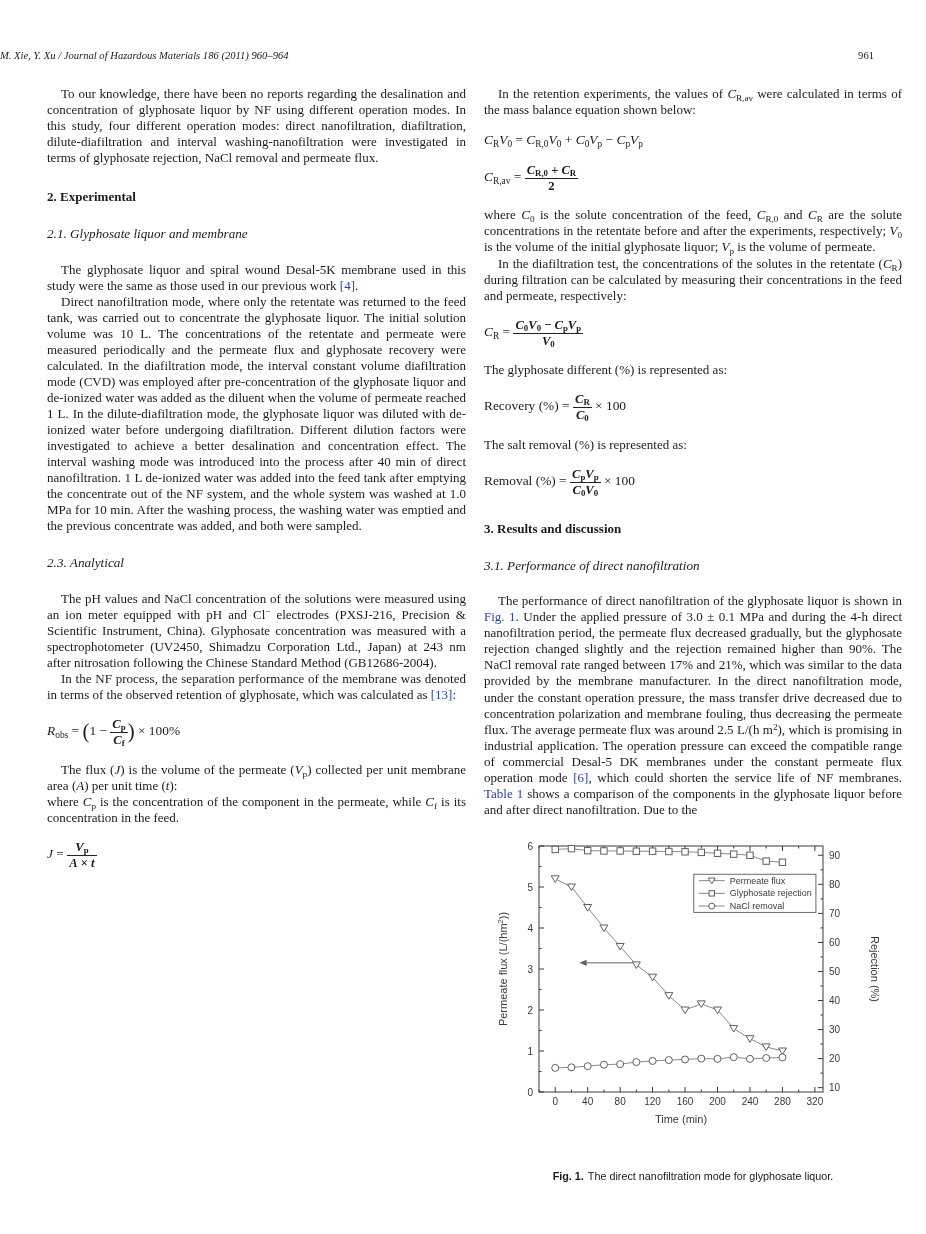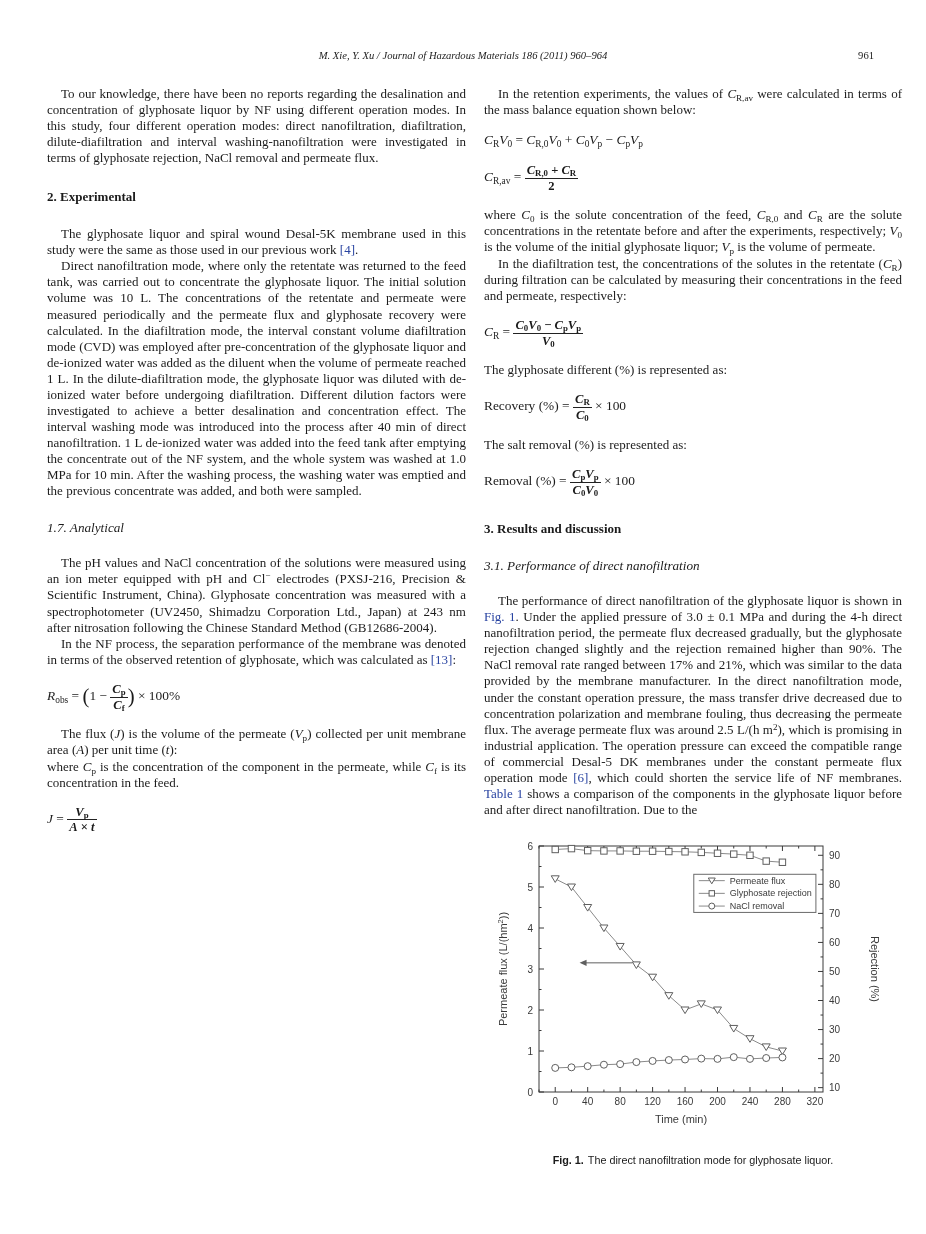--- a/index.html
+++ b/index.html
@@ -1,53 +1,54 @@
 <!DOCTYPE html>
 <html style="--ref: #2843a1;"><head>
 <meta charset="utf-8">
 <style>
   html,body{margin:0;padding:0;background:#ffffff;}
   body{width:926px;height:1234px;position:relative;overflow:hidden;
        font-family:"Liberation Serif",serif;color:#1b1b1b;}
-  .running-head{position:absolute;top:50px;left:0;width:926px;text-align:center;
+  .running-head{position:absolute;top:50px;left:0;width:926px;text-align:left;
        font-size:10.6px;font-style:italic;color:#222;}
   .page-num{position:absolute;top:50px;right:52px;font-size:10.6px;font-style:normal;color:#222;}
   .col{position:absolute;top:86px;font-size:13px;line-height:1.235;}
   .col-left{left:47px;width:419px;}
   .col-right{left:484px;width:418px;}
   .p{text-align:justify;margin:0;}
   .p.ind{text-indent:14px;}
   .h2{font-weight:bold;font-size:13px;margin:23px 0 21px 0;}
   .h3{font-style:italic;font-size:13.2px;font-weight:normal;margin:21px 0 19px 0;}
   .equation{margin:14px 0;font-size:13.4px;}
   .frac{display:inline-block;vertical-align:middle;text-align:center;font-weight:bold;}
   .frac .num,.frac .den{display:block;font-size:94%;line-height:1.18;padding:0 2px;}
   .frac .den{border-top:1px solid #222;}
   .bp{font-size:155%;font-weight:400;vertical-align:-0.12em;}
   sub{font-size:70%;vertical-align:-0.28em;line-height:0;}
   sup{font-size:70%;vertical-align:0.45em;line-height:0;}
   .ref{color:var(--ref,#2843a1);}
   .figure{margin-top:16px;}
   .figure svg{display:block;margin:0 auto;font-family:"Liberation Sans",sans-serif;}
-  .fig-caption{margin-top:8px;text-align:center;font-size:10.8px;color:#1b1b1b;
+  .fig-caption{margin-top:24px;text-align:center;font-size:10.8px;color:#1b1b1b;
        font-family:"Liberation Sans",sans-serif;}
   .fig-caption b{margin-right:4px;}
 </style>
 </head>
 <body>
 
 <div class="running-head">M. Xie, Y. Xu / Journal of Hazardous Materials 186 (2011) 960–964</div>
 <div class="page-num">961</div>
 
 <div class="col col-left">
   <p class="p ind">To our knowledge, there have been no reports regarding the desalination and concentration of glyphosate liquor by NF using different operation modes. In this study, four different operation modes: direct nanofiltration, diafiltration, dilute-diafiltration and interval washing-nanofiltration were investigated in terms of glyphosate rejection, NaCl removal and permeate flux.</p>
   <div class="h2">2.  Experimental</div>
+  <div class="h3">2.1.  Glyphosate liquor and membrane</div>
   <p class="p ind">The glyphosate liquor and spiral wound Desal-5K membrane used in this study were the same as those used in our previous work <span class="ref">[4]</span>.</p>
   <p class="p ind">Direct nanofiltration mode, where only the retentate was returned to the feed tank, was carried out to concentrate the glyphosate liquor. The initial solution volume was 10 L. The concentrations of the retentate and permeate were measured periodically and the permeate flux and glyphosate recovery were calculated. In the diafiltration mode, the interval constant volume diafiltration mode (CVD) was employed after pre-concentration of the glyphosate liquor and de-ionized water was added as the diluent when the volume of permeate reached 1 L. In the dilute-diafiltration mode, the glyphosate liquor was diluted with de-ionized water before undergoing diafiltration. Different dilution factors were investigated to achieve a better desalination and concentration effect. The interval washing mode was introduced into the process after 40 min of direct nanofiltration. 1 L de-ionized water was added into the feed tank after emptying the concentrate out of the NF system, and the whole system was washed at 1.0 MPa for 10 min. After the washing process, the washing water was emptied and the previous concentrate was added, and both were sampled.</p>
-  <div class="h3">1.7.  Analytical</div>
+  <div class="h3">2.3.  Analytical</div>
   <p class="p ind">The pH values and NaCl concentration of the solutions were measured using an ion meter equipped with pH and Cl<sup>−</sup> electrodes (PXSJ-216, Precision &amp; Scientific Instrument, China). Glyphosate concentration was measured with a spectrophotometer (UV2450, Shimadzu Corporation Ltd., Japan) at 243 nm after nitrosation following the Chinese Standard Method (GB12686-2004).</p>
   <p class="p ind">In the NF process, the separation performance of the membrane was denoted in terms of the observed retention of glyphosate, which was calculated as <span class="ref">[13]</span>:</p>
   <div class="equation"><i>R</i><sub>obs</sub> = <span class="bp">(</span>1 − <span class="frac"><span class="num"><i>C</i><sub>p</sub></span><span class="den"><i>C</i><sub>f</sub></span></span><span class="bp">)</span> × 100%</div>
   <p class="p ind">The flux (<i>J</i>) is the volume of the permeate (<i>V</i><sub>p</sub>) collected per unit membrane area (<i>A</i>) per unit time (<i>t</i>):</p>
   <p class="p">where <i>C</i><sub>p</sub> is the concentration of the component in the permeate, while <i>C</i><sub>f</sub> is its concentration in the feed.</p>
   <div class="equation"><i>J</i> = <span class="frac"><span class="num"><i>V</i><sub>p</sub></span><span class="den"><i>A</i> × <i>t</i></span></span></div>
 </div>
 
 <div class="col col-right">
   <p class="p ind">In the retention experiments, the values of <i>C</i><sub>R,av</sub> were calculated in terms of the mass balance equation shown below:</p>

